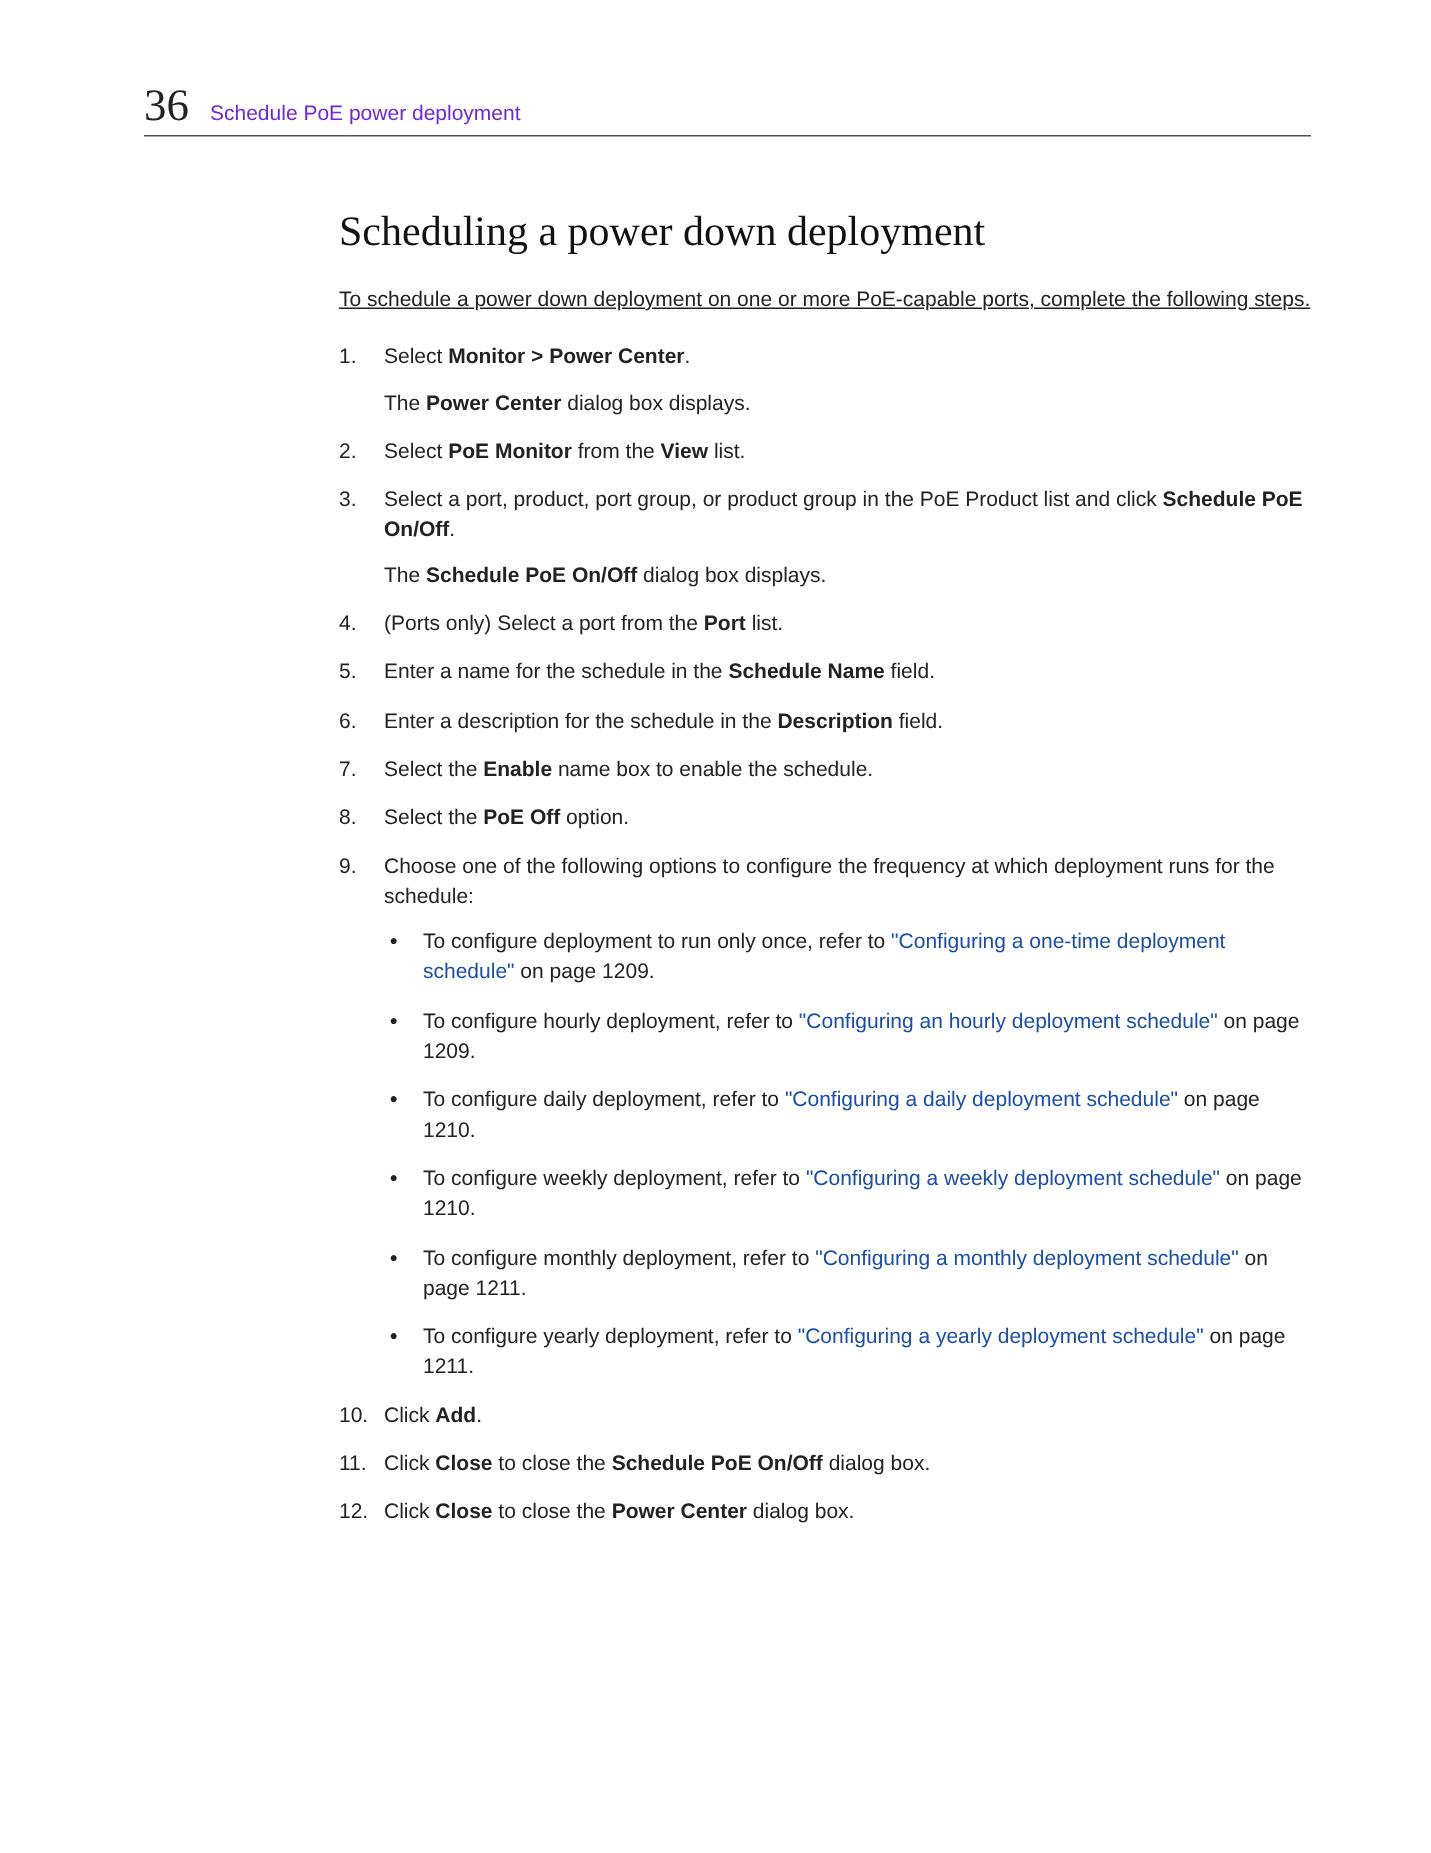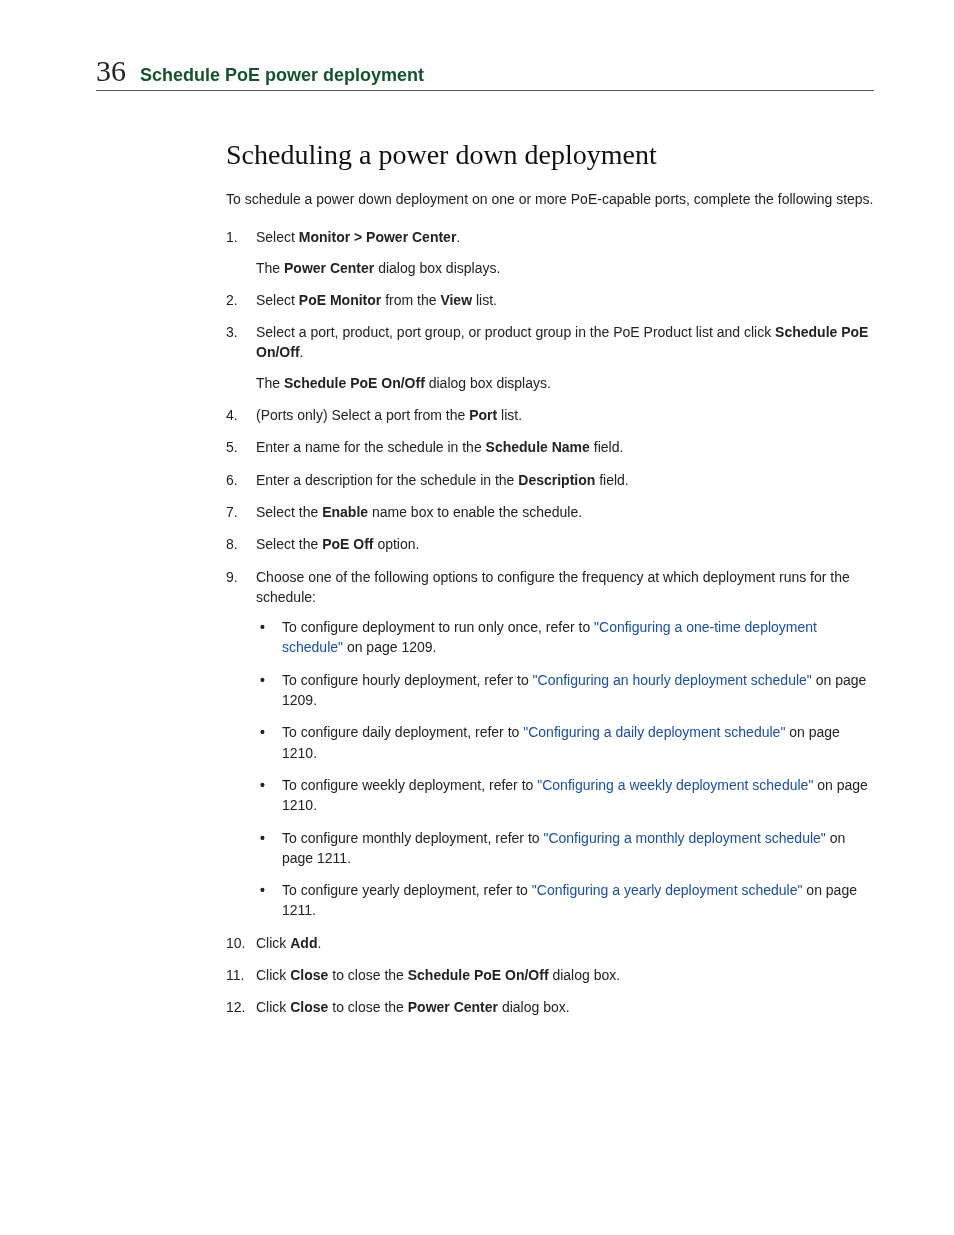--- a/index.html
+++ b/index.html
@@ -23,37 +23,37 @@
     padding-bottom: 4px;
     margin-bottom: 48px;
   }
   .running-head .chapno {
     font-size: 30px;
     font-weight: 400;
     font-family: Georgia, "Times New Roman", serif;
     line-height: 1;
   }
   .running-head .chaptitle {
-    font-size: 18px;
-    color: #14532d;
-    font-weight: bold;
+    font-size: 14px;
+    color: #6d28d9;
   }
   .content {
     margin-left: 130px;
   }
   h1.title {
     font-family: Georgia, "Times New Roman", serif;
     font-weight: 400;
     font-size: 28px;
     margin: 0 0 18px 0;
     color: #111;
   }
   p.intro {
     margin: 0 0 18px 0;
     line-height: 1.45;
+    text-decoration: underline;
   }
   ol.steps {
     list-style: none;
     padding: 0;
     margin: 0;
     counter-reset: step;
   }
   ol.steps > li {
     margin: 0 0 12px 0;
     padding-left: 30px;

